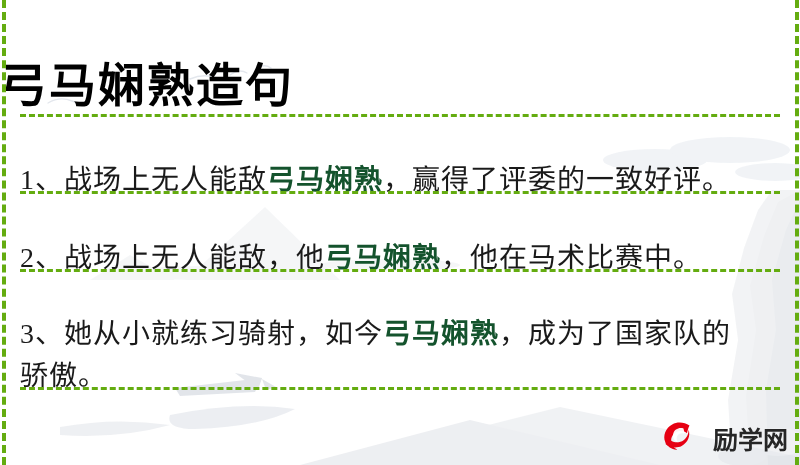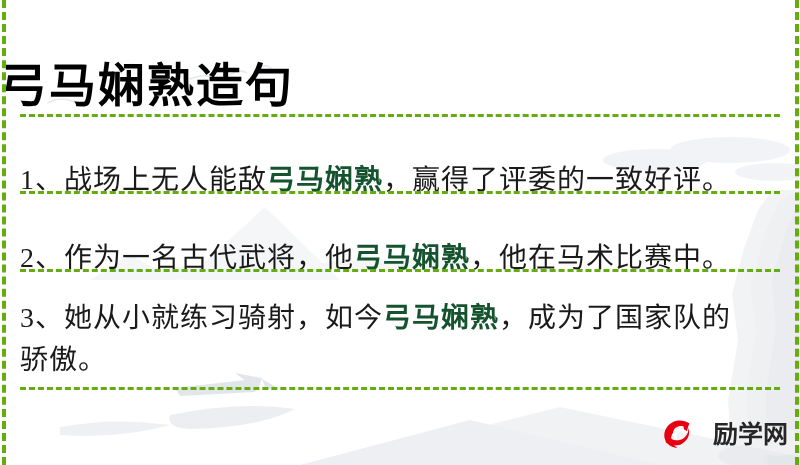--- a/index.html
+++ b/index.html
@@ -116,35 +116,35 @@
     width: 740px;
     font-family: "Liberation Serif", "DejaVu Serif", serif;
     font-size: 28px;
     line-height: 42px;
     color: #1a1a1a;
     letter-spacing: 1px;
     z-index: 2;
   }
   #sentence-1 { top: 131px; }
   #sentence-2 { top: 209px; }
-  #sentence-3 { top: 269px; }
+  #sentence-3 { top: 285px; }
 
   .idiom {
     color: #14532d;
     font-weight: bold;
   }
 
   
   #logo {
     position: absolute;
     right: 12px;
     bottom: 10px;
     height: 40px;
     display: flex;
-    align-items: center;
+    align-items: flex-end;
     gap: 18px;
     z-index: 4;
   }
   #logo-mark {
     width: 36px;
     height: 36px;
     flex: 0 0 auto;
   }
   #logo-text {
     font-family: "DejaVu Sans", "Liberation Sans", sans-serif;
@@ -240,21 +240,21 @@
   <div class="divider" id="divider-2"></div>
   <div class="divider" id="divider-3"></div>
 
   <h1 id="title">弓马娴熟造句</h1>
 
   <p class="sentence" id="sentence-1">
     <span>1、</span><span>战场上无人能敌</span><span class="idiom">弓马娴熟</span><span>，赢得了评委的一致好评。</span>
   </p>
 
   <p class="sentence" id="sentence-2">
-    <span>2、</span><span>作为一名古代武将，他</span><span class="idiom">弓马娴熟</span><span>，他在马术比赛中。</span>
+    <span>2、</span><span>战场上无人能敌，他</span><span class="idiom">弓马娴熟</span><span>，他在马术比赛中。</span>
   </p>
 
   <p class="sentence" id="sentence-3">
     <span>3、</span><span>她从小就练习骑射，如今</span><span class="idiom">弓马娴熟</span><span>，成为了国家队的骄傲。</span>
   </p>
 
   <div id="logo">
     <span id="logo-mark">
       <svg viewBox="0 0 36 36" width="36" height="36" aria-hidden="true">
         <path d="M30.5 6.5 C25.5 3.2 18.5 2.6 13.2 5.4 C6.6 8.9 3.6 16.6 6.3 23.1

